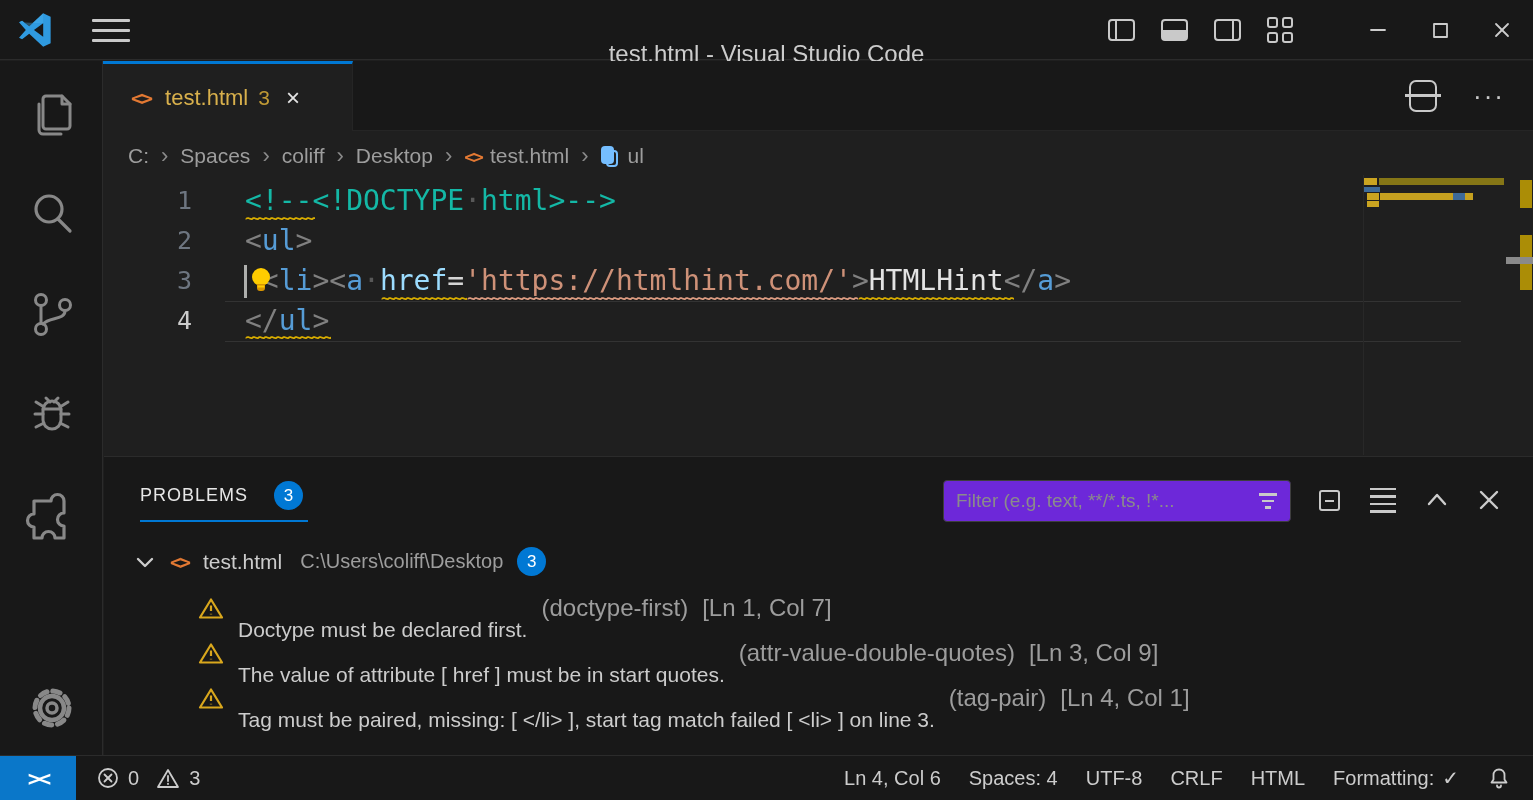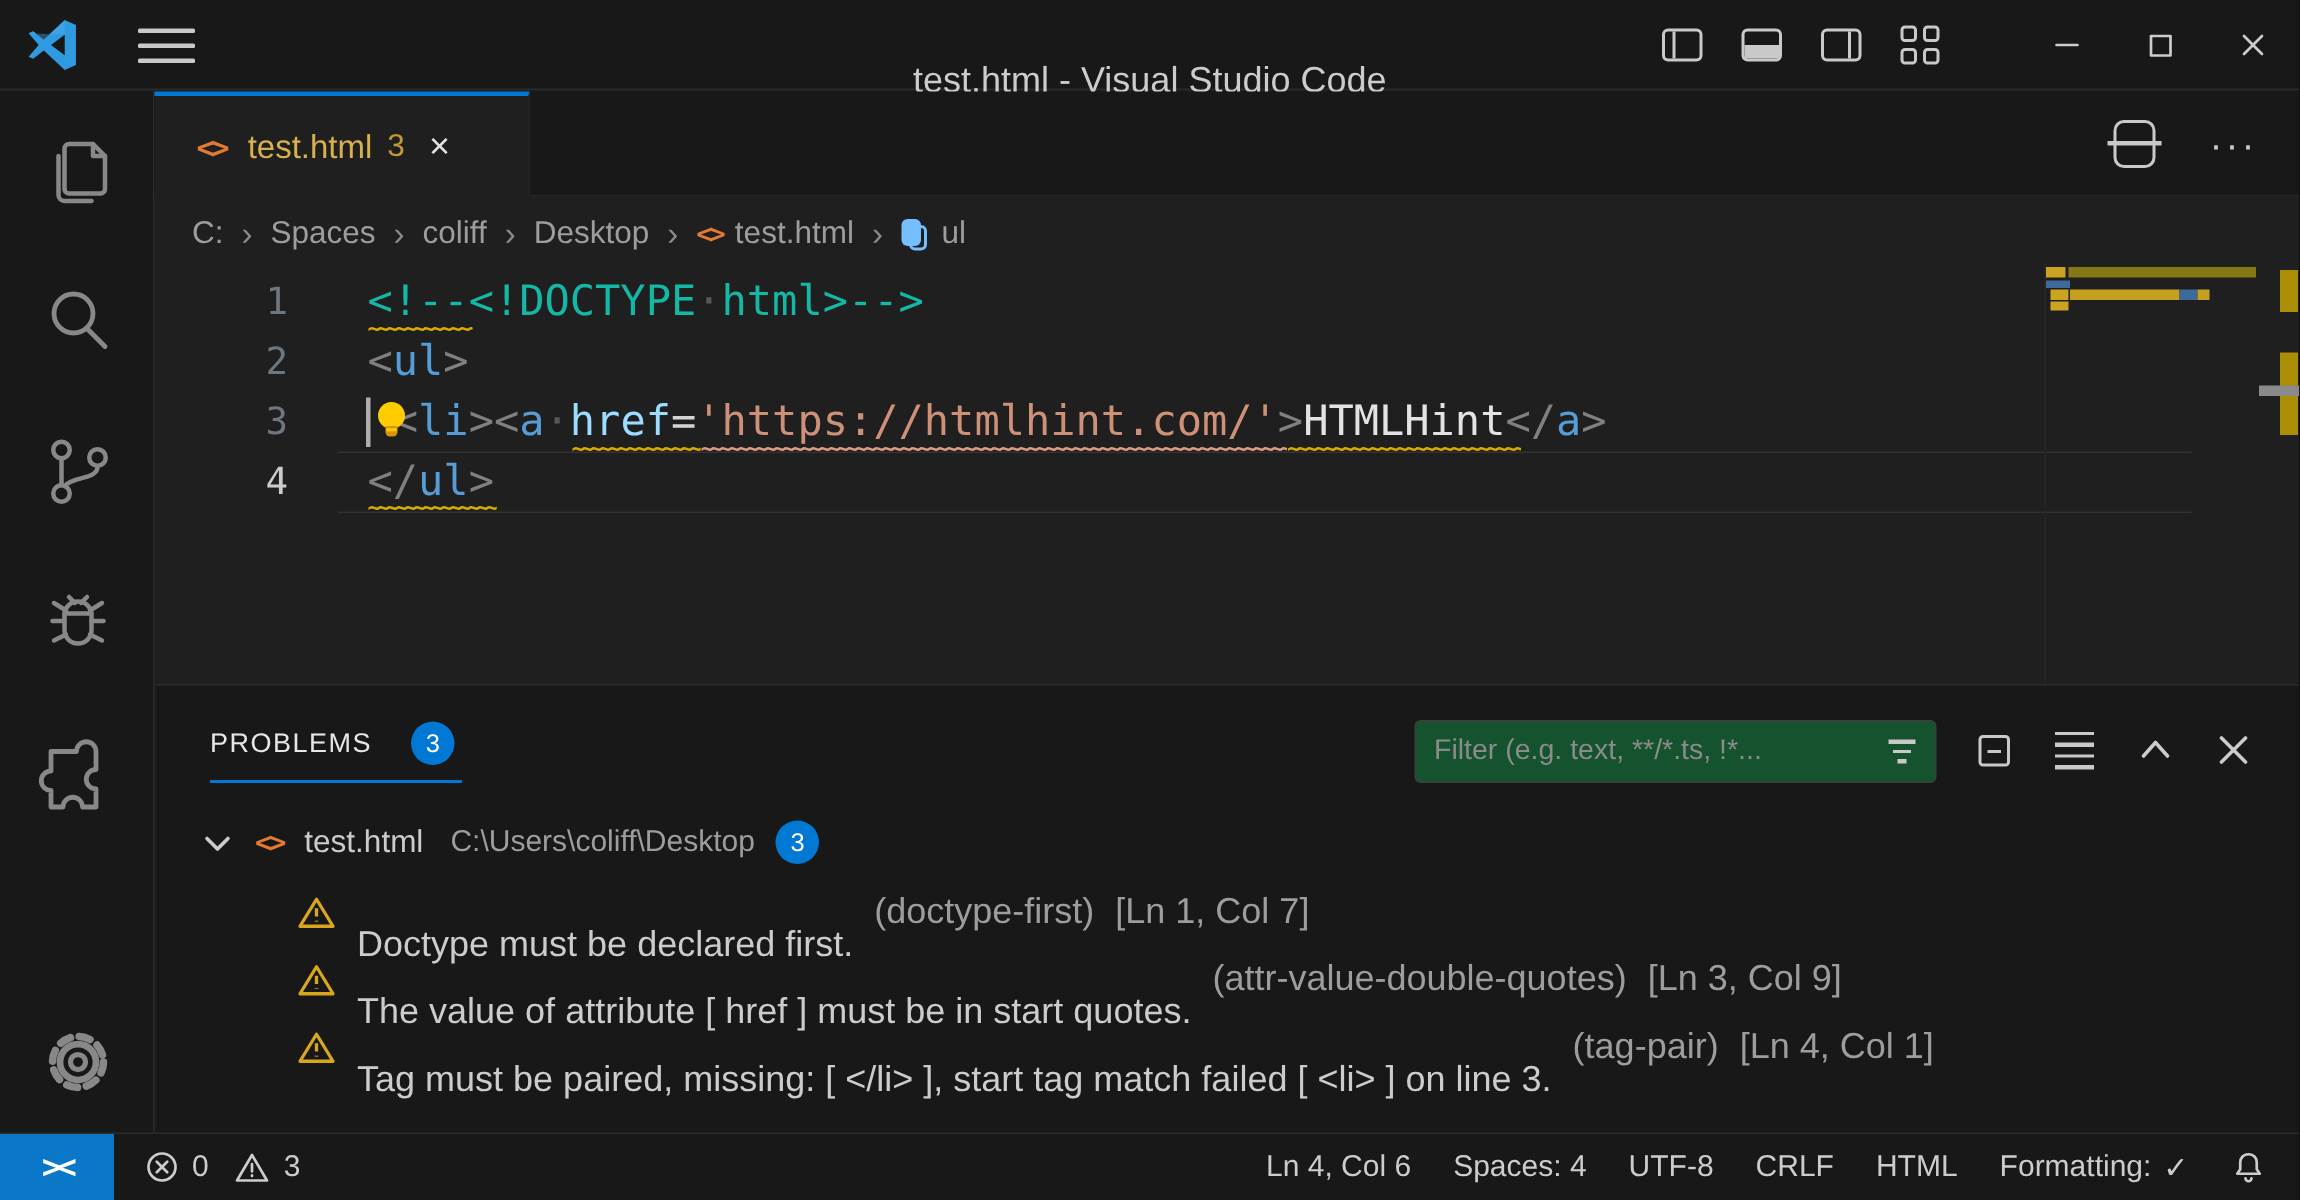--- a/index.html
+++ b/index.html
@@ -65,38 +65,38 @@
   #minimap { position:absolute; left:1259px; top:0; width:147px; height:280px; border-left:1px solid #282828; }
   .mm { position:absolute; }
   #ruler { position:absolute; left:1406px; top:0; width:23px; height:280px; }
   .rl { position:absolute; }
   
   #panel { position:absolute; left:104px; top:456px; width:1429px; height:299px; background:#181818; border-top:1px solid #2b2b2b; }
   #panel-title { position:absolute; left:36px; top:24px; display:flex; align-items:center; gap:26px; cursor:pointer; }
   #panel-title .label { font-size:18px; letter-spacing:1px; color:#e7e7e7; }
   .badge { min-width:29px; height:29px; border-radius:15px; background:#0078d4; color:#ffffff; font-size:17px; display:flex; align-items:center; justify-content:center; padding:0 4px; }
   #panel-underline { position:absolute; left:36px; top:63px; width:168px; height:2px; background:#0078d4; }
-  #filter-box { position:absolute; left:839px; top:23px; width:348px; height:42px; background:#14532d; border:1px solid #3e3e3e; border-radius:4px; display:flex; align-items:center; padding:0 12px; }
+  #filter-box { position:absolute; left:839px; top:23px; width:348px; height:42px; background:#6d28d9; border:1px solid #3e3e3e; border-radius:4px; display:flex; align-items:center; padding:0 12px; }
   #filter-box input { flex:1; background:transparent; border:none; outline:none; color:#bbbbbb; font-size:19px; font-family:"Liberation Sans", sans-serif; }
   #filter-box input::placeholder { color:#8b8b8b; }
   .funnel { width:20px; display:flex; flex-direction:column; align-items:center; gap:4px; }
   .funnel i { height:2.5px; background:#c9c9c9; display:block; }
   .panel-ic { position:absolute; top:26px; width:34px; height:34px; display:flex; align-items:center; justify-content:center; color:#c9c9c9; }
   #collapse-ic .sq { width:21px; height:21px; border:2px solid #c9c9c9; border-radius:3px; position:relative; background:#181818; }
   #collapse-ic .sq::before { content:""; position:absolute; left:4px; top:8px; width:9px; height:2px; background:#c9c9c9; }
   #collapse-ic .shadow { position:absolute; right:-5px; top:-5px; width:21px; height:21px; border:2px solid #c9c9c9; border-radius:3px; z-index:-1; }
   #viewlist-ic { display:flex; flex-direction:column; gap:5px; }
   #viewlist-ic i { width:26px; height:2.5px; background:#c9c9c9; }
   
   #file-row { position:absolute; left:30px; top:82px; height:45px; display:flex; align-items:center; gap:14px; cursor:pointer; }
   #file-row .fname { font-size:21px; color:#cccccc; }
   #file-row .fpath { font-size:20px; color:#9d9d9d; margin-left:4px; }
   #problem-rows { position:absolute; left:94px; top:128px; right:20px; }
   .prob-row { height:45px; display:flex; align-items:center; gap:14px; cursor:pointer; }
-  .prob-msg { font-size:24px; color:#cccccc;margin-top:44px; }
+  .prob-msg { font-size:21px; color:#cccccc;margin-top:44px; }
   .prob-meta { font-size:24px; color:#9d9d9d; }
   
   #statusbar { position:absolute; left:0; top:755px; width:1533px; height:45px; background:#181818; border-top:1px solid #2b2b2b; display:flex; align-items:center; font-size:20px; }
   #remote { width:76px; height:45px; background:#0a77c9; color:#fff; display:flex; align-items:center; justify-content:center; font-family:"DejaVu Sans Mono", monospace; font-weight:bold; font-size:22px; letter-spacing:-3px; cursor:pointer; }
   .sb-item { display:flex; align-items:center; gap:8px; padding:0 14px; height:45px; cursor:pointer; color:#cccccc; }
   #sb-left { display:flex; align-items:center; margin-left:6px; }
   #sb-right { margin-left:auto; display:flex; align-items:center; margin-right:8px; }
   svg.thin { stroke:#cccccc; fill:none; stroke-width:1.8; stroke-linecap:round; stroke-linejoin:round; }
 </style>
 </head>

